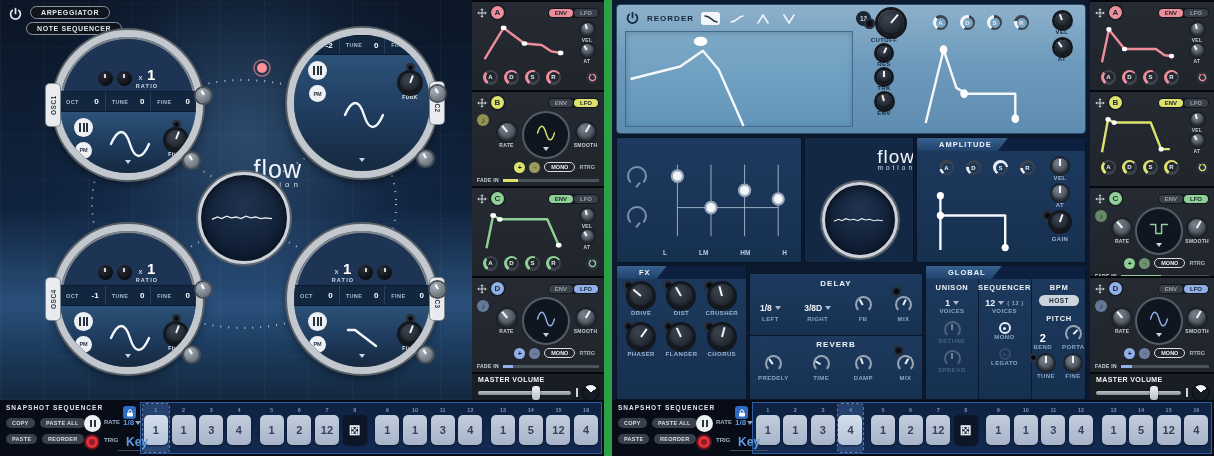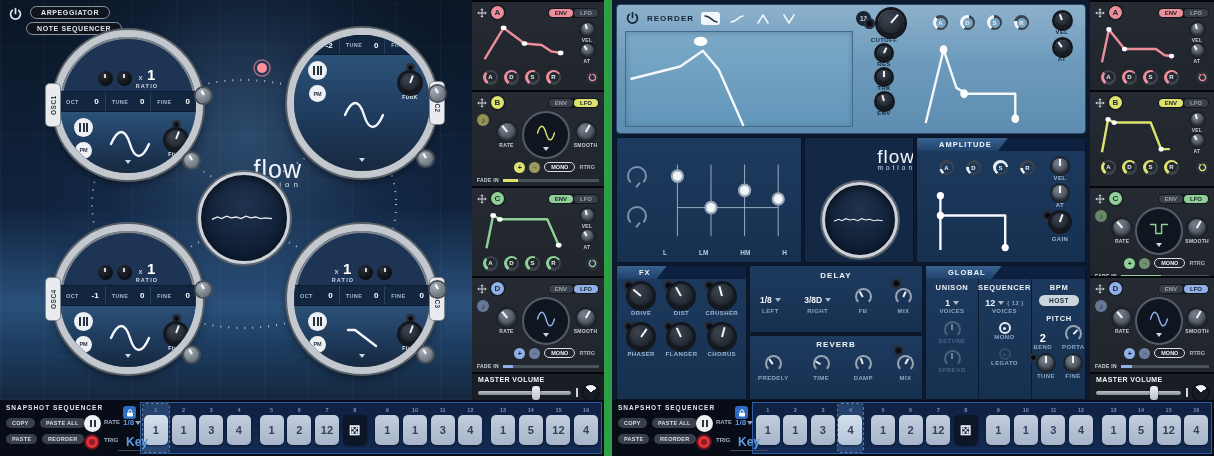--- a/index.html
+++ b/index.html
@@ -905,21 +905,21 @@
               <span class="plab">FLANGER</span>
             </div>
           <div class="fxcell">
               <span class="moddot"></span>
               <span class="knob dk" style="width:24px;height:24px;--a:15deg"></span>
               <span class="plab">CHORUS</span>
             </div>
         </div>
       </div>
 
-      <div class="panel" style="left:137px;top:265px;width:174px;height:68px">
+      <div class="panel" style="left:137px;top:273px;width:174px;height:68px">
         <div class="ptitle" style="margin-top:5px">DELAY</div>
         <div style="display:flex;align-items:flex-end;justify-content:space-between;padding:8px 10px 0 10px">
           <div style="display:flex;flex-direction:column;align-items:center;gap:3px">
             <span class="dd">
                 <span>1/8</span>
                 <span class="ddch"></span>
               </span>
             <span class="glab">LEFT</span>
           </div>
           <div style="display:flex;flex-direction:column;align-items:center;gap:3px">

